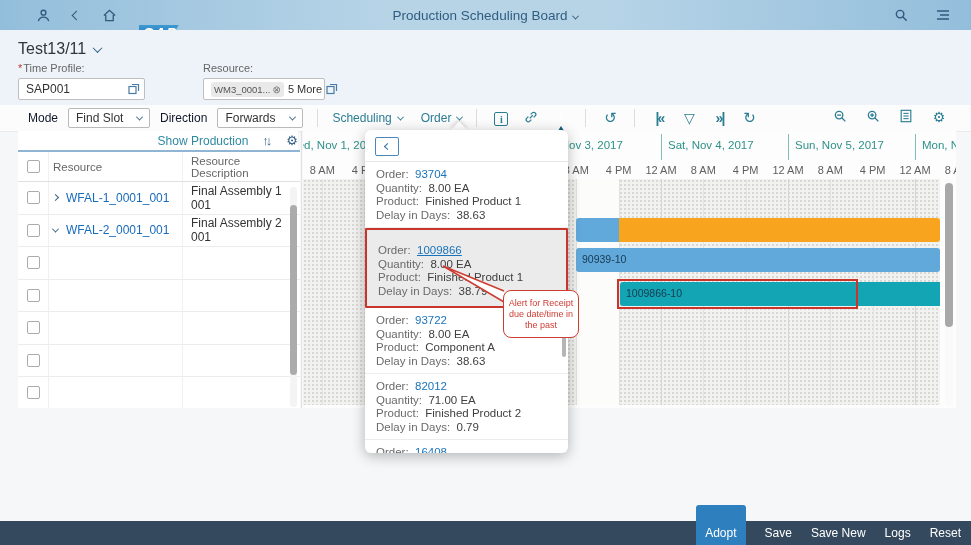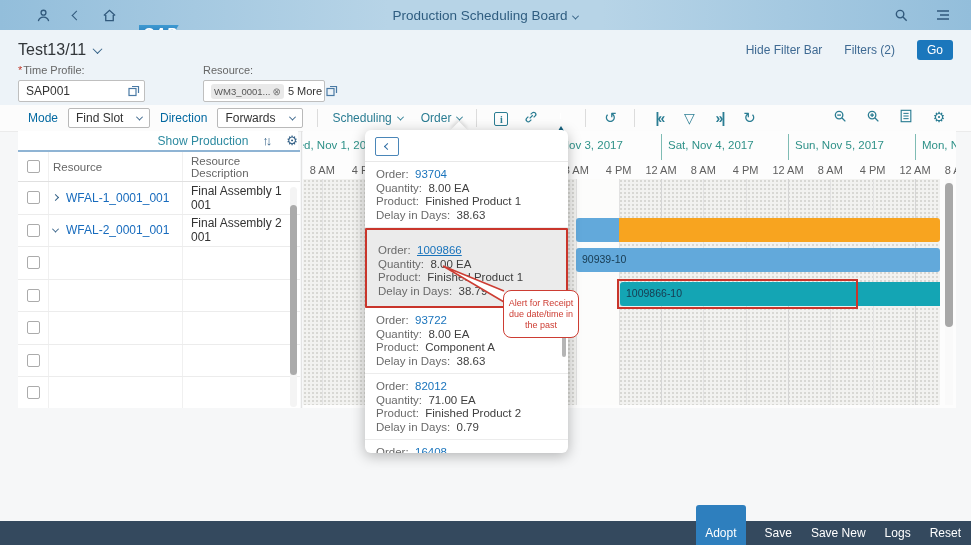--- a/index.html
+++ b/index.html
@@ -42,21 +42,21 @@
   .inputbox .val { flex:1; font-size:12px; color:#333; }
   .tokenbox { width:122px; }
   .token { background:#e9e9e9; border-radius:3px; font-size:9.5px; color:#555; padding:2px 3px; display:flex; align-items:center; gap:2px; white-space:nowrap; }
   .token .x { font-size:10px; color:#777; }
   .more { font-size:11px; color:#333; margin-left:4px; white-space:nowrap; }
   .vh-icon { color:#4a7aa5; margin-left:4px; }
 
   
   .toolbar { position:absolute; left:0; top:105px; width:971px; height:27px; background:#fcfcfc;
     border-bottom:1px solid #ebebeb; display:flex; align-items:center; padding-left:28px; gap:10px; }
-  .tb-label { color:#0369a1; }
+  .tb-label { color:#0f172a; }
   .select { height:20px; border:1px solid #b9b9b9; border-radius:2px; background:#fff; display:flex;
     align-items:center; padding:0 7px; gap:8px; color:#333; cursor:pointer; }
   .select .chv { color:#346187; }
   .vsep { width:1px; height:18px; background:#dcdcdc; margin:0 4px; }
   .tb-btn { color:#2b7d93; display:flex; align-items:center; gap:6px; cursor:pointer; }
   .tb-ic { color:#2b7d93; cursor:pointer; font-size:14px; width:20px; text-align:center; }
   .tb-right { margin-left:auto; display:flex; gap:13px; padding-right:22px; }
   .boxi { width:14px; height:14px; border:1.4px solid #2b7d93; border-radius:2px; font:bold 10px "Liberation Serif",serif; color:#2b7d93; display:inline-flex; align-items:center; justify-content:center; }
   .tri-alert { position:relative; width:0; height:0; border-left:8px solid transparent; border-right:8px solid transparent; border-bottom:13px solid #14607e; }
   .tri-alert::after { content:"!"; position:absolute; left:-2.5px; top:1px; color:#fff; font-size:9px; font-weight:bold; }
@@ -163,25 +163,20 @@
         </svg>
     </span>
   </div>
 </div>
 
 <div class="filterbar">
   <div class="variant-row">
     <div class="variant">
       <span>Test13/11</span>
         <span class="chv down"></span>
-    </div>
-    <div class="fb-right">
-      <span class="fb-link">Hide Filter Bar</span>
-      <span class="fb-link">Filters (2)</span>
-      <button class="go-btn">Go</button>
     </div>
   </div>
   <div class="fields">
     <div>
       <div class="field-label">
         <span class="req">*</span><span>Time Profile:</span>
       </div>
       <div class="inputbox">
         <span class="val">SAP001</span>
         <span class="vh-icon ic">

